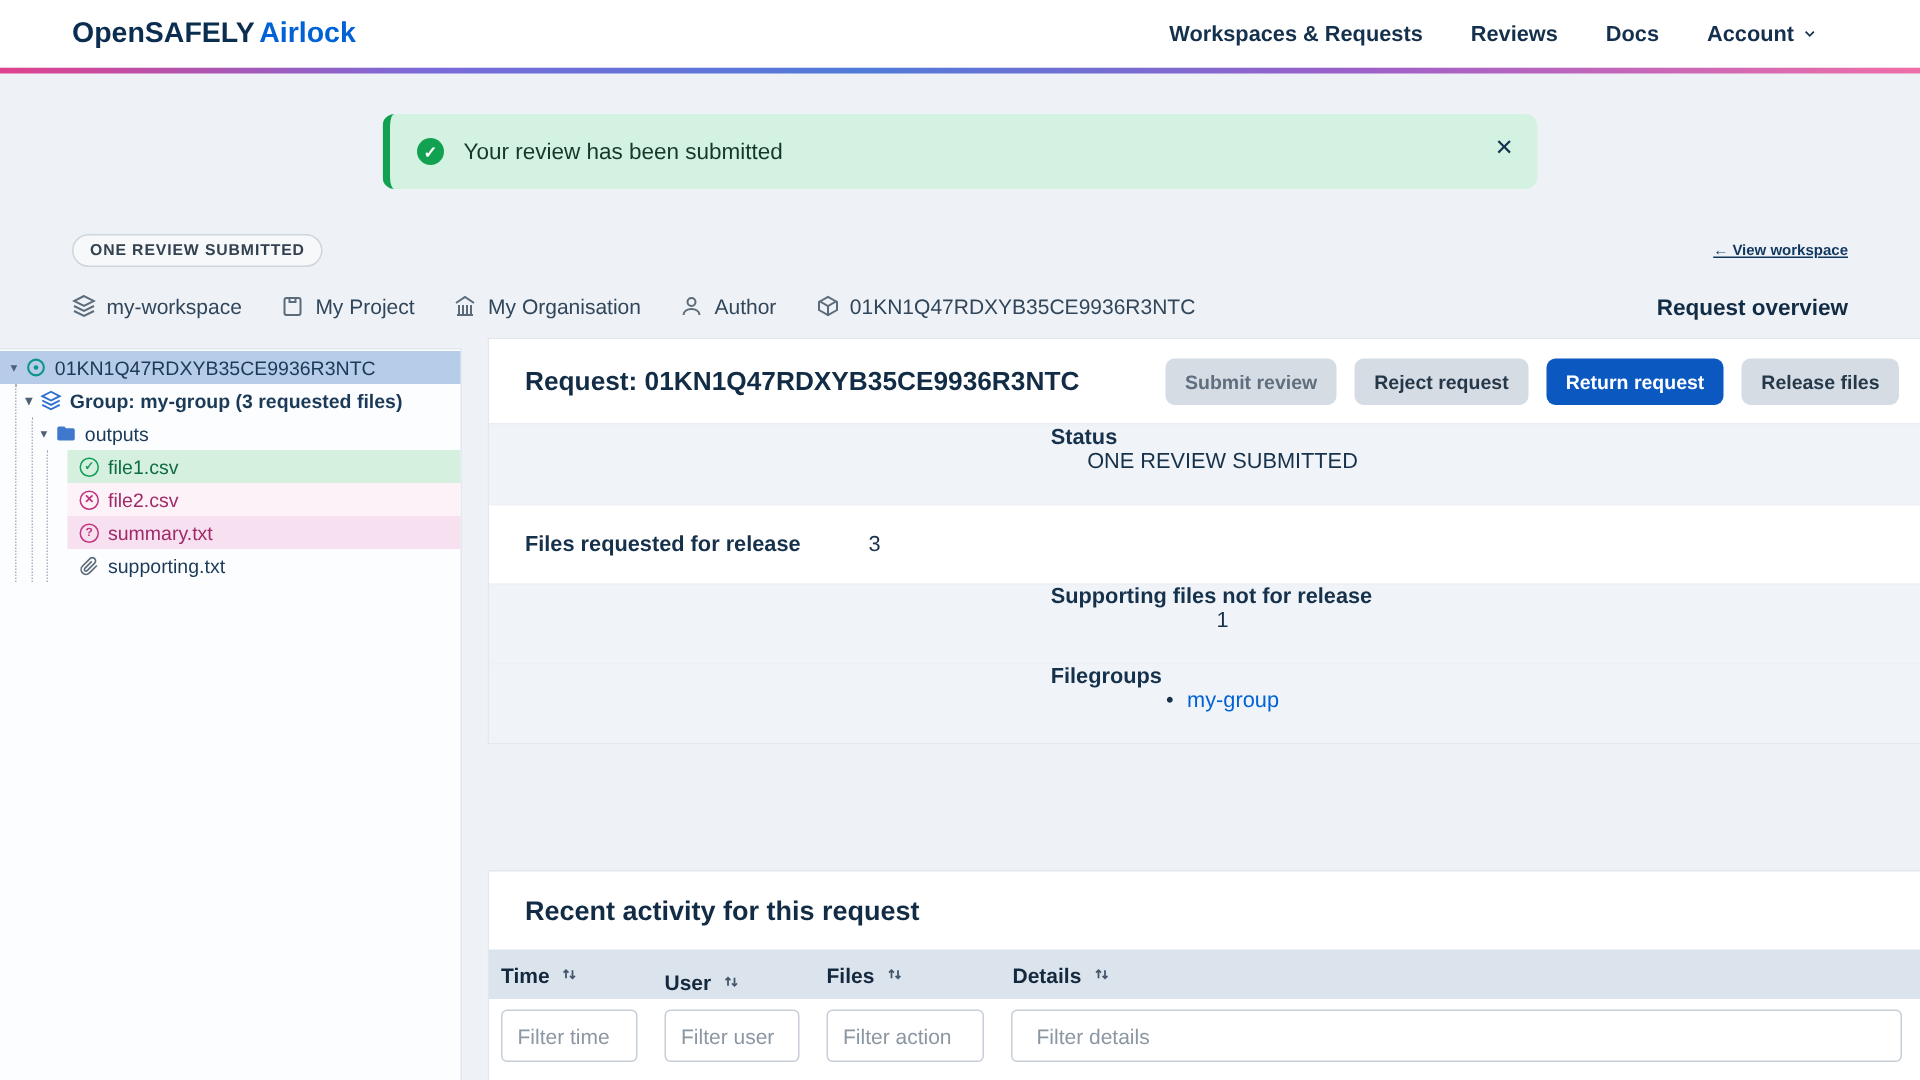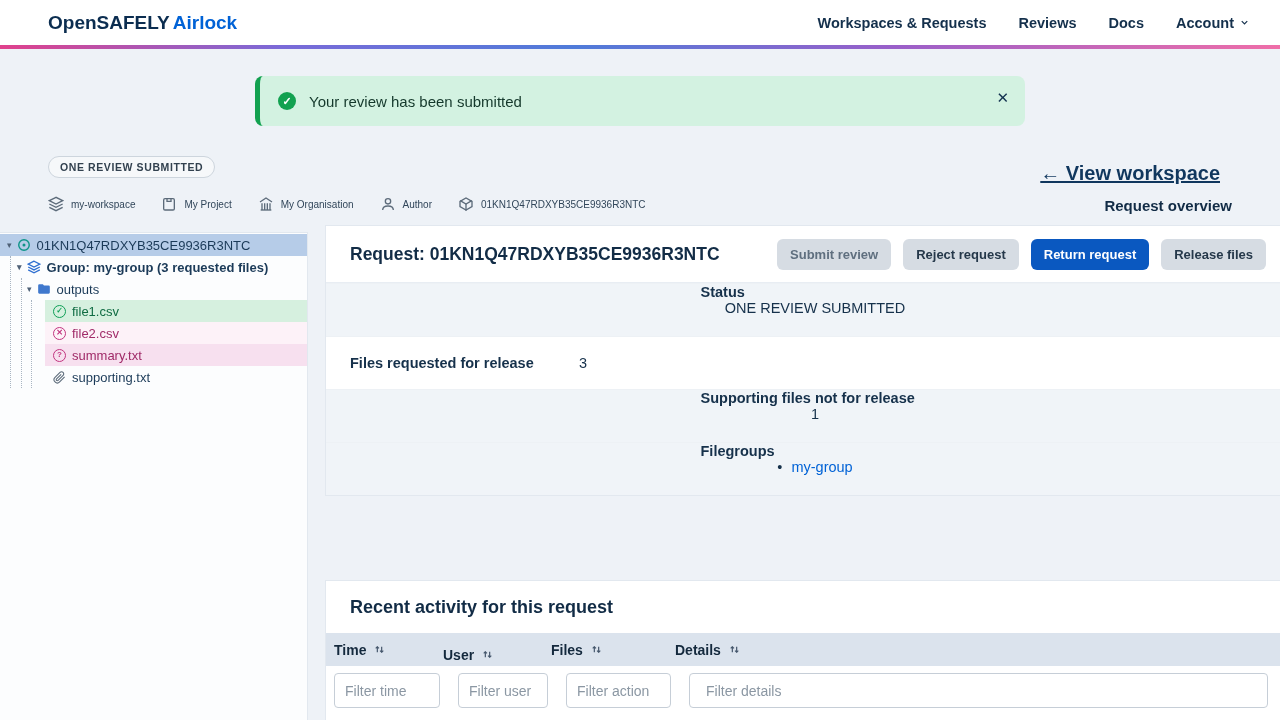--- a/index.html
+++ b/index.html
@@ -7,21 +7,21 @@
   html, body {
     width: 1280px; height: 720px; overflow: hidden;
     font-family: "Liberation Sans", sans-serif;
     background: #eef2f7;
     position: relative;
   }
   
   .navbar {
     position: absolute; top: 0; left: 0; right: 0; height: 45px;
     background: #fff; display: flex; align-items: center;
-    justify-content: space-between; padding: 0 30px 0 48px; z-index: 5;
+    justify-content: space-between; padding: 0 68px 0 48px; z-index: 5;
   }
   .brand { font-size: 19px; font-weight: 700; color: #0b2d50; cursor: pointer; }
   .brand .brand-secondary { color: #0062d6; margin-left: 3px; }
   .nav-links { display: flex; align-items: center; gap: 32px; }
   .nav-link { font-size: 14.5px; font-weight: 700; color: #14304c; cursor: pointer; display: flex; align-items: center; gap: 5px; }
   .gradient-bar {
     position: absolute; top: 45px; left: 0; right: 0; height: 4px;
     background: linear-gradient(90deg,#e0418c 0%,#7a6ad8 22%,#4f7bd9 45%,#9a5fc9 70%,#ef6ea8 100%);
   }
   
@@ -37,24 +37,24 @@
   }
   .alert-message { margin-left: 13px; font-size: 15px; color: #14382b; }
   .alert-close { position: absolute; right: 16px; top: 13px; font-size: 15px; color: #12314f; cursor: pointer; }
   
   .page-title-row { position: absolute; top: 156px; left: 48px; display: flex; align-items: center; gap: 12px; }
   .page-title { font-size: 23px; font-weight: 700; color: #122c46; }
   .status-pill {
     border: 1px solid #cdd5dd; background: #f6f8fa; color: #32414f;
     border-radius: 999px; padding: 4px 11px; font-size: 10.5px; font-weight: 700; letter-spacing: 0.6px;
   }
-  .view-workspace { position: absolute; top: 162px; right: 60px; font-size: 20px; font-weight: 700; color: #10375e; text-decoration: underline; cursor: pointer; }
+  .view-workspace { position: absolute; top: 162px; right: 48px; font-size: 10px; font-weight: 700; color: #10375e; text-decoration: underline; cursor: pointer; }
   .overview-label { position: absolute; top: 197px; right: 48px; font-size: 15px; font-weight: 700; color: #122c46; }
   .meta-row { position: absolute; top: 196px; left: 48px; display: flex; gap: 26px; align-items: center; }
-  .meta-item { display: flex; align-items: center; gap: 7px; font-size: 10px; color: #31465a; }
+  .meta-item { display: flex; align-items: center; gap: 7px; font-size: 14px; color: #31465a; }
   .meta-item svg { flex: none; }
   
   .sidebar {
     position: absolute; top: 232px; left: 0; bottom: 0; width: 308px;
     background: #fcfdfe; border-top: 1px solid #e2e8ef; border-right: 1px solid #e2e8ef;
   }
   .guide { position: absolute; border-left: 1px dotted #a9b5c2; width: 0; }
   .trow {
     position: absolute; height: 22px; display: flex; align-items: center;
     font-size: 13px; color: #1b3a58; cursor: pointer; white-space: nowrap;
@@ -108,21 +108,21 @@
   .table-head { display: flex; align-items: center; background: #dbe3ed; height: 33px; padding-left: 8px; }
   .th { display: flex; align-items: center; gap: 7px; font-size: 14px; font-weight: 700; color: #14293d; }
   .th-time { width: 109px; } .th-user { width: 108px; margin-top: 10px; } .th-action { width: 124px; } .th-details { flex: 1; }
   .sort-btn { display: flex; cursor: pointer; }
   .filter-row { display: flex; padding: 7px 10px 7px 8px; gap: 18px; }
   .filter-input {
     height: 35px; border: 1px solid #c6ced7; border-radius: 4px; padding: 0 10px;
     font-size: 14px; font-family: inherit; color: #2c3e50; background: #fff;
   }
   .filter-input::placeholder { color: #8b97a3; }
-  .fi-time { width: 106px; } .fi-user { width: 90px; } .fi-action { width: 105px; } .fi-details { flex: 1; margin-right: 2px; padding-left: 16px; }
+  .fi-time { width: 91px; } .fi-user { width: 90px; } .fi-action { width: 105px; } .fi-details { flex: 1; margin-right: 2px; padding-left: 16px; }
 </style>
 </head>
 <body>
 
 <div class="navbar">
   <div class="brand">
     <span>OpenSAFELY</span><span class="brand-secondary">Airlock</span>
   </div>
   <div class="nav-links">
     <span class="nav-link">Workspaces &amp; Requests</span>

